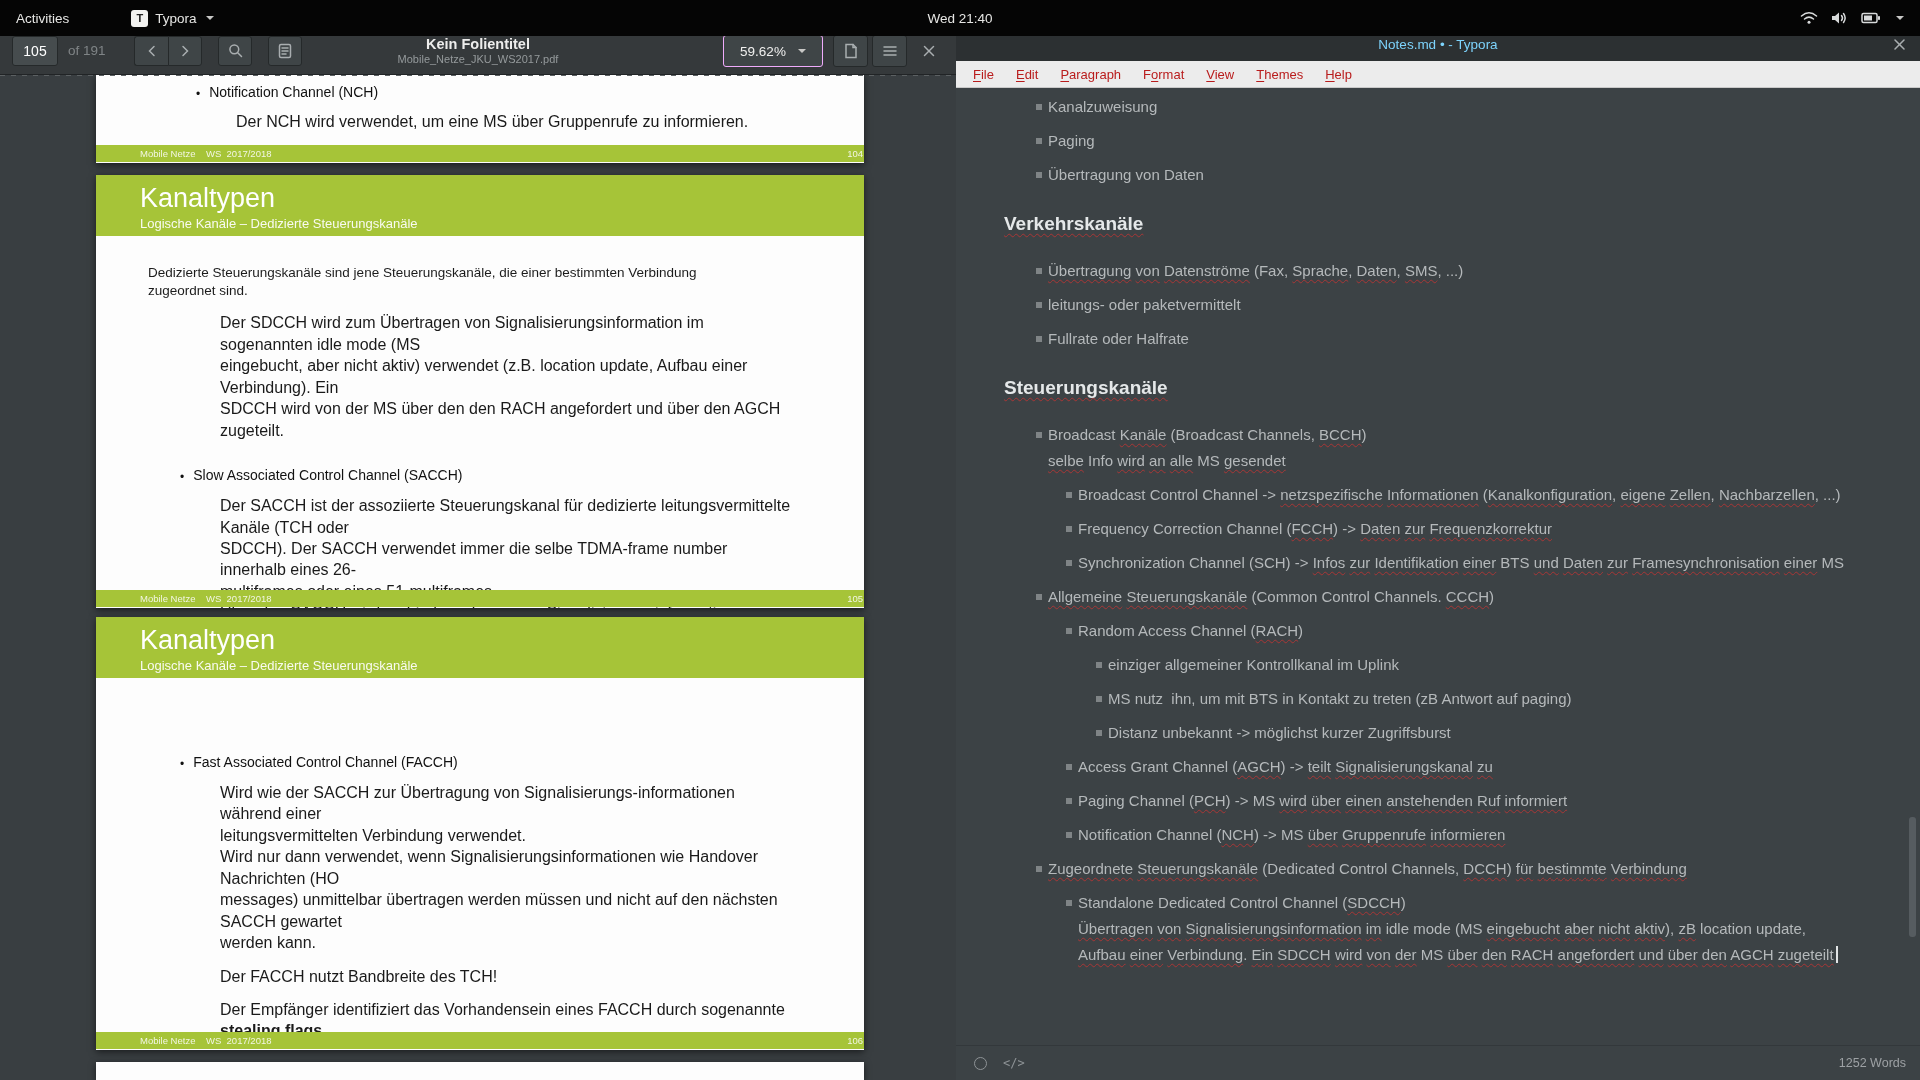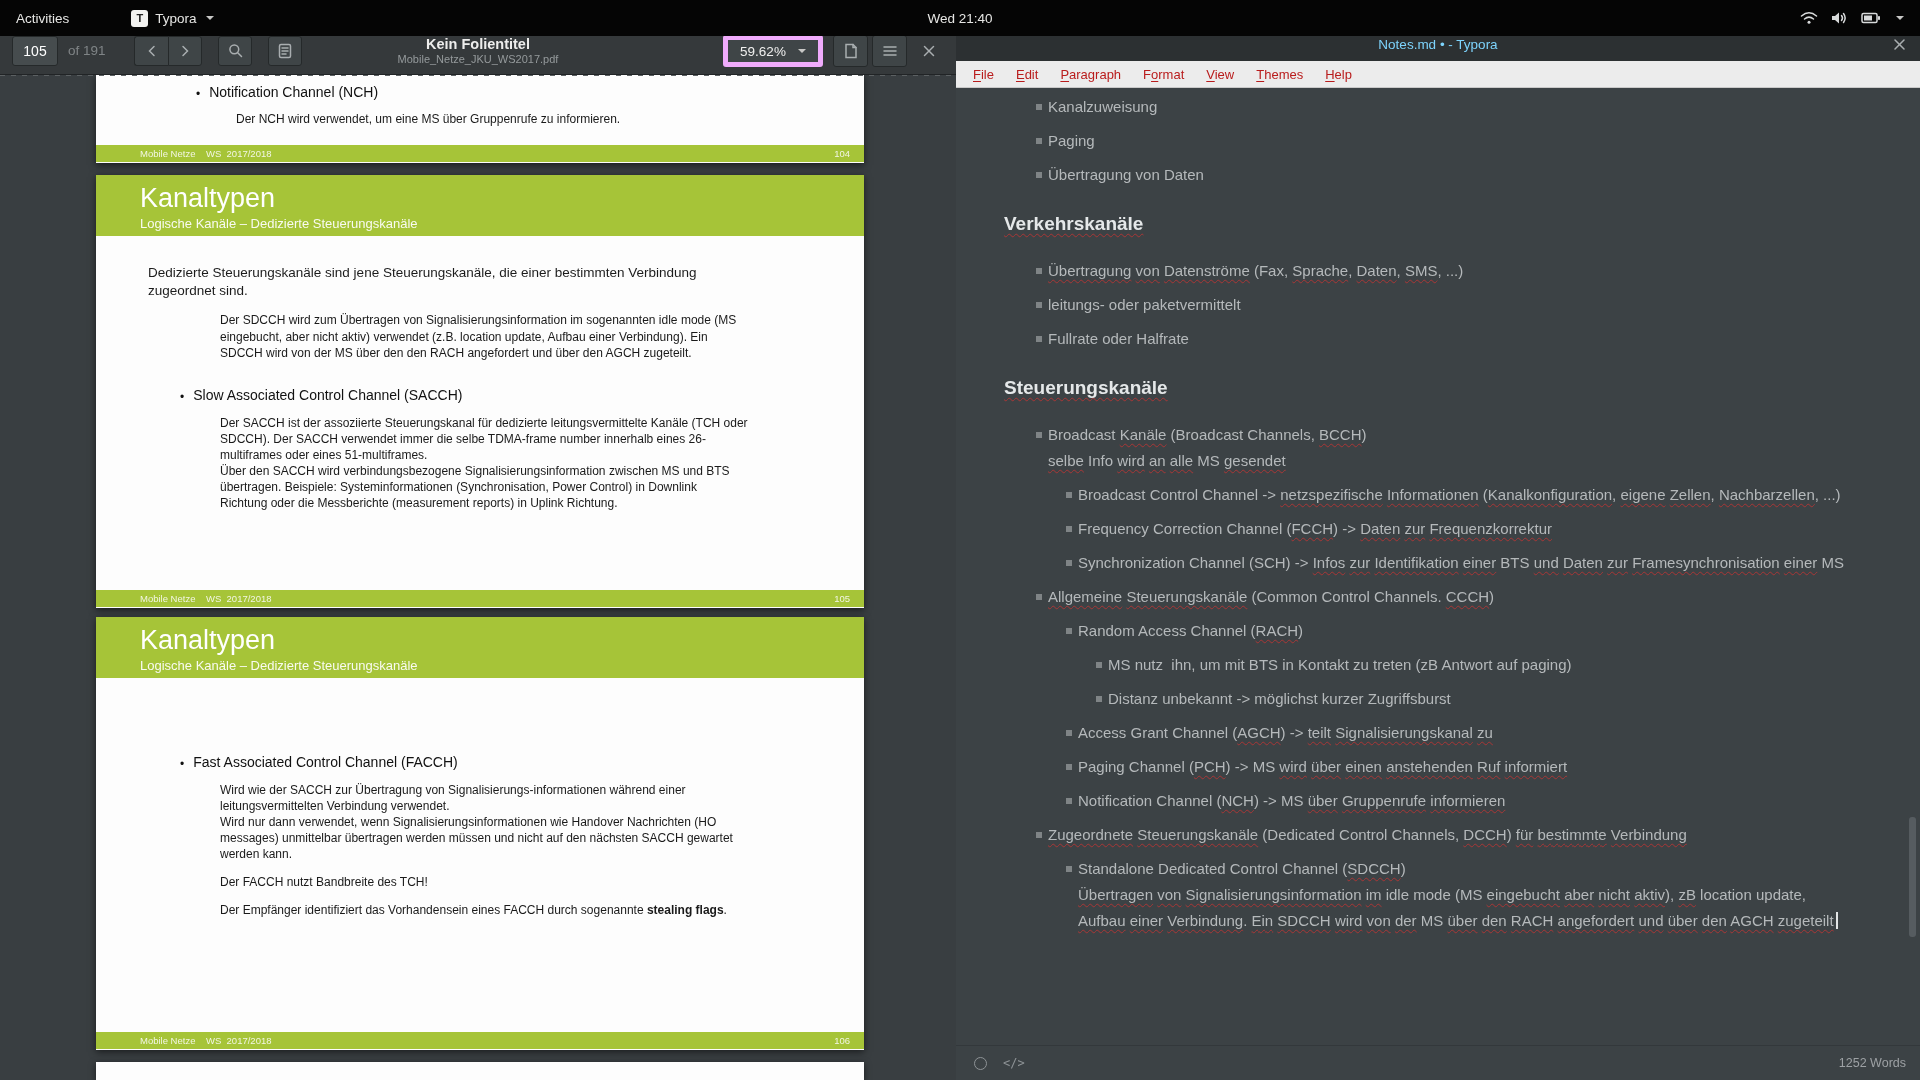--- a/index.html
+++ b/index.html
@@ -30,46 +30,46 @@
   .navgroup { display:flex; margin-left:14px; }
   .tbtn { width:34px; height:30px; background:#3f4547; border:1px solid #25292a; display:flex;
           align-items:center; justify-content:center; }
   .navgroup .tbtn:first-child { border-radius:3px 0 0 3px; border-right:none; }
   .navgroup .tbtn:last-child  { border-radius:0 3px 3px 0; }
   .tbtn.single { border-radius:3px; margin-left:16px; }
   #pdf-titlebox { position:absolute; left:50%; transform:translateX(-50%); text-align:center; width:420px; }
   #pdf-title { color:#ededec; font-size:14.5px; font-weight:bold; line-height:17px; }
   #pdf-subtitle { color:#959a9c; font-size:11px; line-height:13px; }
   #zoom-box { position:absolute; right:133px; top:8px; width:100px; height:32px; background:#3f4547;
-              border:5px solid #f0abfc; border-radius:3px; display:flex; align-items:center;
+              border:1px solid #f0abfc; border-radius:3px; display:flex; align-items:center;
               justify-content:center; gap:10px; color:#f0f0ef; font-size:13.5px; }
   #btn-props { position:absolute; right:88px; top:8px; height:32px; width:35px; border-radius:3px; }
   #btn-menu  { position:absolute; right:49px; top:8px; height:32px; width:35px; border-radius:3px; }
   #pdf-close { position:absolute; right:11px; top:8px; width:32px; height:32px; display:flex;
                align-items:center; justify-content:center; }
 
   #pdf-doc { position:absolute; left:0; top:48px; width:956px; height:1005px; overflow:hidden;
              background:#393e41; }
   #pdf-doc::before { content:""; position:absolute; left:0; top:0; right:0; height:1px;
              background:repeating-linear-gradient(to right,#5c6163 0 5px,transparent 5px 11px); z-index:5; }
   .page { position:absolute; left:96px; width:768px; background:#fdfdfd;
           box-shadow:0 2px 7px rgba(0,0,0,.55); overflow:hidden; color:#1c1c1c; }
   .slide-header { height:61px; background:#a6c438; padding:9px 0 0 44px; }
   .slide-header .t1 { color:#fff; font-size:27px; font-weight:normal; line-height:29px; }
   .slide-header .t2 { color:rgba(255,255,255,.93); font-size:13px; margin-top:3px; }
   .lead   { margin:28px 0 0 52px; width:630px; font-size:13.5px; line-height:1.35; white-space:pre-line; }
   .bullet { display:flex; margin:26px 0 0 84px; font-size:14px; color:#111; }
   .bullet .mark::before { content:"•"; font-size:12px; margin-right:9px; position:relative; top:1px; }
-  .para   { margin:12px 0 0 124px; width:575px; font-size:12px; line-height:1.34; color:#1a1a1a;
+  .para   { margin:12px 0 0 124px; width:575px; font-size:16px; line-height:1.34; color:#1a1a1a;
             white-space:pre-line; }
   .spacer { height:50px; }
   .slide-footer { position:absolute; left:0; right:0; bottom:1px; height:17px; background:#a6c438;
             display:flex; align-items:center; color:#f2f6e3; font-size:9.5px; }
   .f-left { margin-left:44px; white-space:pre; }
-  .f-num  { position:absolute; right:14px; }
+  .f-num  { position:absolute; right:1px; }
   .p-bottom .bullet { margin:9px 0 0 100px; }
   .p-bottom .para   { margin:11px 0 0 140px; width:540px; }
 
   
   #typora { position:absolute; left:956px; top:27px; width:964px; height:1053px; background:#3c4245; }
   #ty-titlebar { position:relative; height:34px; background:#2c3032; color:#7dd3fc; font-size:13.5px;
                  display:flex; align-items:center; justify-content:center; }
   #ty-close { position:absolute; right:12px; top:8px; width:18px; height:18px; display:flex;
               align-items:center; justify-content:center; }
   #ty-menubar { height:27px; background:#ececec; color:#b91c1c; font-size:13px; display:flex;
@@ -282,20 +282,21 @@
       <div class="line li1">leitungs- oder paketvermittelt</div>
       <div class="line li1">Fullrate oder Halfrate</div>
       <div class="line h3"><span class="sp">Steuerungskanäle</span></div>
       <div class="line li1">Broadcast <span class="sp">Kanäle</span> (Broadcast Channels, <span class="sp">BCCH</span>)</div>
       <div class="line cont1"><span class="sp">selbe</span> Info <span class="sp">wird</span> <span class="sp">an</span> <span class="sp">alle</span> MS <span class="sp">gesendet</span></div>
       <div class="line li2">Broadcast Control Channel -&gt; <span class="sp">netzspezifische</span> <span class="sp">Informationen</span> (<span class="sp">Kanalkonfiguration</span>, <span class="sp">eigene</span> <span class="sp">Zellen</span>, <span class="sp">Nachbarzellen</span>, ...)</div>
       <div class="line li2">Frequency Correction Channel (<span class="sp">FCCH</span>) -&gt; <span class="sp">Daten</span> <span class="sp">zur</span> <span class="sp">Frequenzkorrektur</span></div>
       <div class="line li2">Synchronization Channel (SCH) -&gt; <span class="sp">Infos</span> <span class="sp">zur</span> <span class="sp">Identifikation</span> <span class="sp">einer</span> BTS <span class="sp">und</span> <span class="sp">Daten</span> <span class="sp">zur</span> <span class="sp">Framesynchronisation</span> <span class="sp">einer</span> MS</div>
       <div class="line li1"><span class="sp">Allgemeine</span> <span class="sp">Steuerungskanäle</span> (Common Control Channels. <span class="sp">CCCH</span>)</div>
       <div class="line li2">Random Access Channel (<span class="sp">RACH</span>)</div>
+      <div class="line li3">einziger allgemeiner Kontrollkanal im Uplink</div>
       <div class="line li3">MS nutz  ihn, um mit BTS in Kontakt zu treten (zB Antwort auf paging)</div>
       <div class="line li3">Distanz unbekannt -&gt; möglichst kurzer Zugriffsburst</div>
       <div class="line li2">Access Grant Channel (<span class="sp">AGCH</span>) -&gt; <span class="sp">teilt</span> <span class="sp">Signalisierungskanal</span> <span class="sp">zu</span></div>
       <div class="line li2">Paging Channel (<span class="sp">PCH</span>) -&gt; MS <span class="sp">wird</span> <span class="sp">über</span> <span class="sp">einen</span> <span class="sp">anstehenden</span> <span class="sp">Ruf</span> <span class="sp">informiert</span></div>
       <div class="line li2">Notification Channel (<span class="sp">NCH</span>) -&gt; MS <span class="sp">über</span> <span class="sp">Gruppenrufe</span> <span class="sp">informieren</span></div>
       <div class="line li1"><span class="sp">Zugeordnete</span> <span class="sp">Steuerungskanäle</span> (Dedicated Control Channels, <span class="sp">DCCH</span>) <span class="sp">für</span> <span class="sp">bestimmte</span> <span class="sp">Verbindung</span></div>
       <div class="line li2">Standalone Dedicated Control Channel (<span class="sp">SDCCH</span>)</div>
       <div class="line cont2"><span class="sp">Übertragen</span> <span class="sp">von</span> <span class="sp">Signalisierungsinformation</span> <span class="sp">im</span> idle mode (MS <span class="sp">eingebucht</span> <span class="sp">aber</span> <span class="sp">nicht</span> <span class="sp">aktiv</span>), <span class="sp">zB</span> location update,</div>
       <div class="line cont2"><span class="sp">Aufbau</span> <span class="sp">einer</span> <span class="sp">Verbindung</span>. <span class="sp">Ein</span> <span class="sp">SDCCH</span> <span class="sp">wird</span> <span class="sp">von</span> <span class="sp">der</span> MS <span class="sp">über</span> <span class="sp">den</span> <span class="sp">RACH</span> <span class="sp">angefordert</span> <span class="sp">und</span> <span class="sp">über</span> <span class="sp">den</span> <span class="sp">AGCH</span> <span class="sp">zugeteilt</span><span class="caret-i"></span></div>
     </div>

